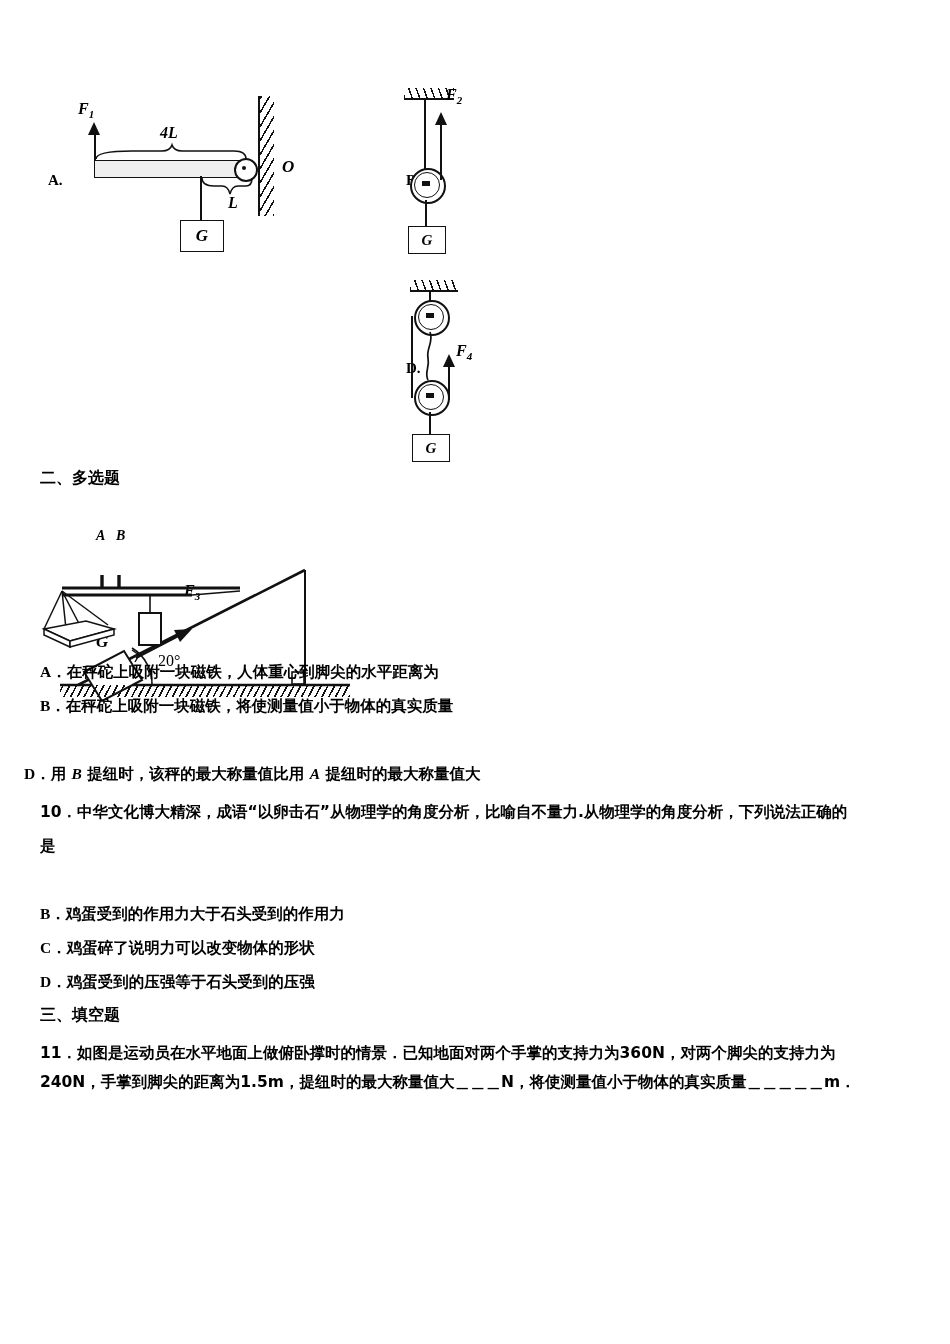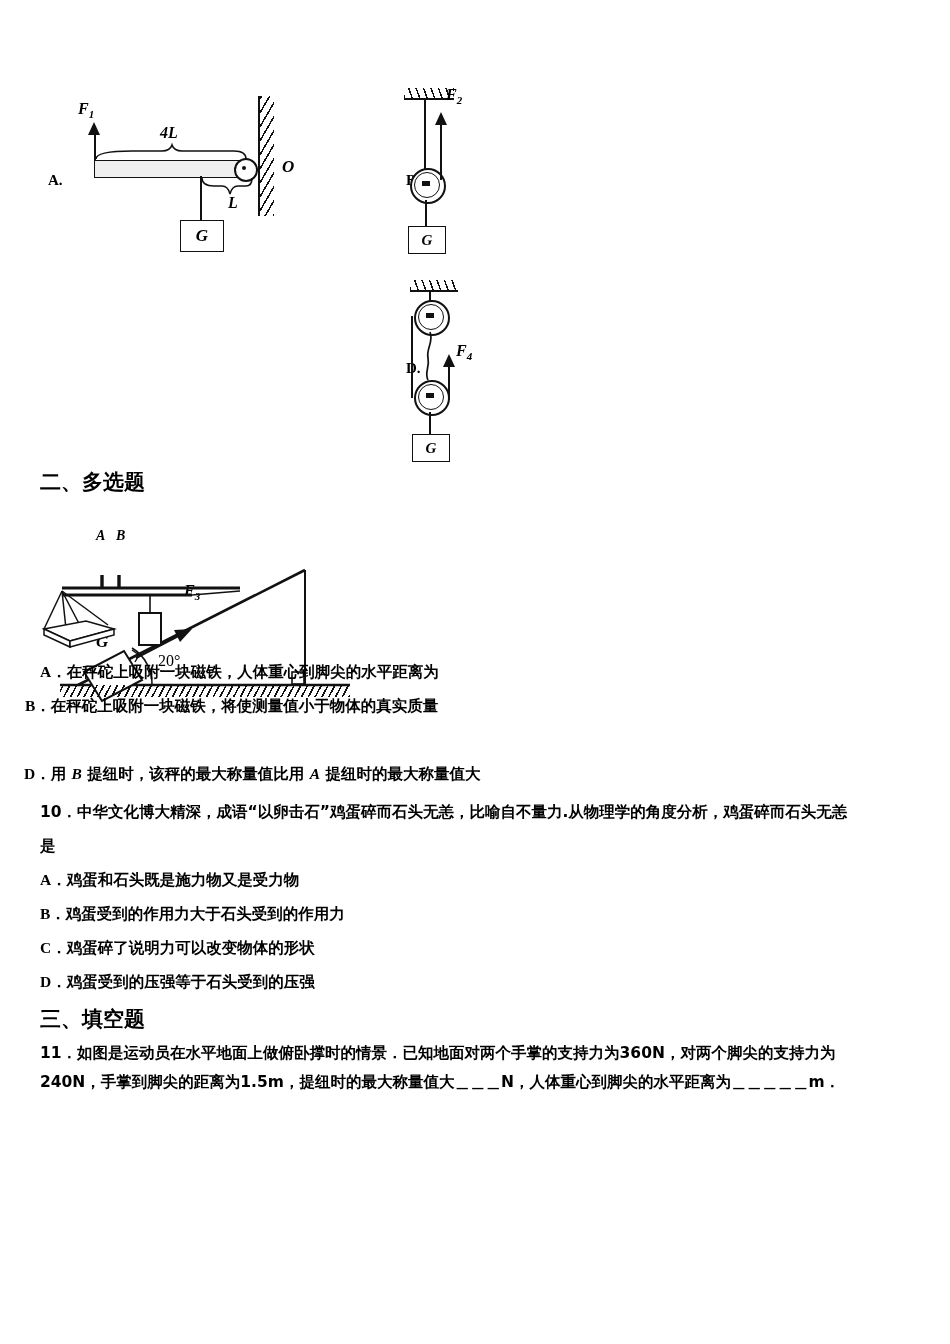--- a/index.html
+++ b/index.html
@@ -6,21 +6,21 @@
   body{
     width:950px;height:1344px;background:#ffffff;
     font-family:"Liberation Serif","DejaVu Serif",serif;
     color:#000;position:relative;overflow:hidden;
   }
   .page{position:relative;width:950px;height:1344px;}
 
   
   .opt-label{font-weight:bold;font-size:15px;font-family:"Liberation Serif",serif;}
   .cn{font-family:"DejaVu Sans","Liberation Sans",sans-serif;font-weight:bold;}
-  .sec-head{position:absolute;font-size:21px;font-weight:bold;}
+  .sec-head{position:absolute;font-size:16px;font-weight:bold;}
   .q-text{position:absolute;font-size:15.5px;font-weight:bold;line-height:1.6;}
   .ans-line{position:absolute;font-size:15.5px;font-weight:bold;white-space:nowrap;}
   .ans-line .ltr{font-family:"Liberation Serif",serif;font-style:normal;}
   .ital{font-style:italic;font-family:"Liberation Serif",serif;}
 
   
   .fig{position:absolute;}
   .fvar{position:absolute;font-style:italic;font-weight:bold;font-family:"Liberation Serif",serif;}
 
   
@@ -182,47 +182,44 @@
       <line x1="110" y1="70" x2="110" y2="88" stroke="#111" stroke-width="1.6"></line>
       <rect x="99" y="88" width="22" height="32" fill="#fff" stroke="#111" stroke-width="2"></rect>
     </svg>
     <span class="fvar" style="left:56px;top:3px;font-size:14px;">A</span>
     <span class="fvar" style="left:76px;top:3px;font-size:14px;">B</span>
   </div>
 
   <div class="ans-line cn" style="left:40px;top:662px;">
     <span class="ltr">A．</span><span>在秤砣上吸附一块磁铁，人体重心到脚尖的水平距离为</span>
   </div>
-  <div class="ans-line cn" style="left:25px;top:696px;">
+  <div class="ans-line cn" style="left:40px;top:696px;">
     <span class="ltr">B．</span><span>在秤砣上吸附一块磁铁，将使测量值小于物体的真实质量</span>
   </div>
   <div class="ans-line cn" style="left:24px;top:764px;">
     <span class="ltr">D．</span><span>用 </span><span class="ital">B</span><span> 提纽时，该秤的最大称量值比用 </span><span class="ital">A</span><span> 提纽时的最大称量值大</span>
   </div>
 
   <div class="q-text cn" style="left:40px;top:800px;width:880px;">
-    <span>10．</span><span>中华文化博大精深，成语“以卵击石”鸡蛋碎而石头无恙，比喻自不量力.从物理学的角度分析，鸡蛋碎而石头无恙</span>
+    <span>10．</span><span>中华文化博大精深，成语“以卵击石”从物理学的角度分析，比喻自不量力.从物理学的角度分析，下列说法正确的</span>
   </div>
   <div class="q-text cn" style="left:40px;top:834px;">是</div>
 
-  <div class="ans-line cn" style="left:40px;top:870px;">
-    <span class="ltr">A．</span><span>鸡蛋和石头既是施力物又是受力物</span>
-  </div>
   <div class="ans-line cn" style="left:40px;top:904px;">
     <span class="ltr">B．</span><span>鸡蛋受到的作用力大于石头受到的作用力</span>
   </div>
   <div class="ans-line cn" style="left:40px;top:938px;">
     <span class="ltr">C．</span><span>鸡蛋碎了说明力可以改变物体的形状</span>
   </div>
   <div class="ans-line cn" style="left:40px;top:972px;">
     <span class="ltr">D．</span><span>鸡蛋受到的压强等于石头受到的压强</span>
   </div>
 
   <div class="sec-head cn" style="left:40px;top:1005px;">三、填空题</div>
 
   <div class="q-text cn" style="left:40px;top:1032px;width:890px;margin-top:9px;">
     <span>11．</span><span>如图是运动员在水平地面上做俯卧撑时的情景．已知地面对两个手掌的支持力为360N，对两个脚尖的支持力为</span>
   </div>
   <div class="q-text cn" style="left:40px;top:1070px;width:890px;">
-    <span>240N，手掌到脚尖的距离为1.5m，提纽时的最大称量值大</span><span>＿＿＿</span><span>N，人体重心到脚尖的水平距离为</span><span>＿＿＿＿＿</span><span>m．</span>
+    <span>240N，手掌到脚尖的距离为1.5m，提纽时的最大称量值大</span><span>＿＿＿</span><span>N，将使测量值小于物体的真实质量</span><span>＿＿＿＿＿</span><span>m．</span>
   </div>
 
 </div>
 
 </body></html>

